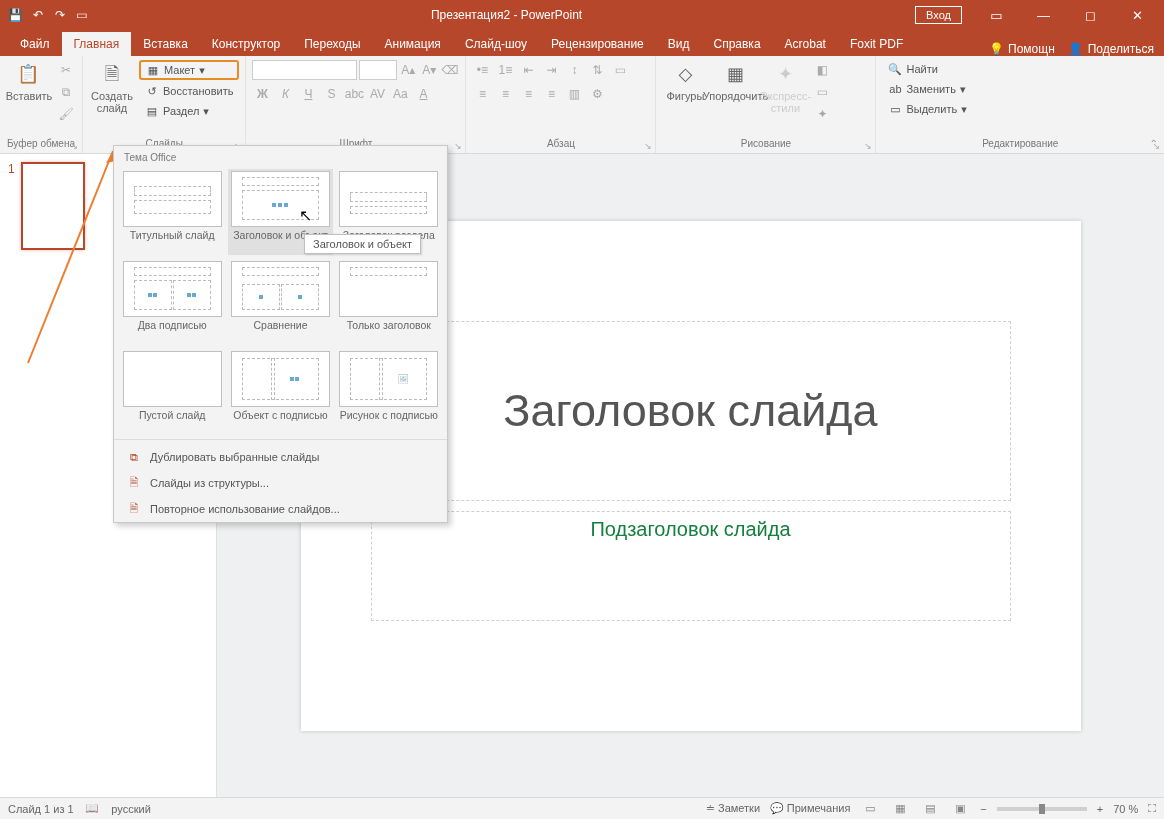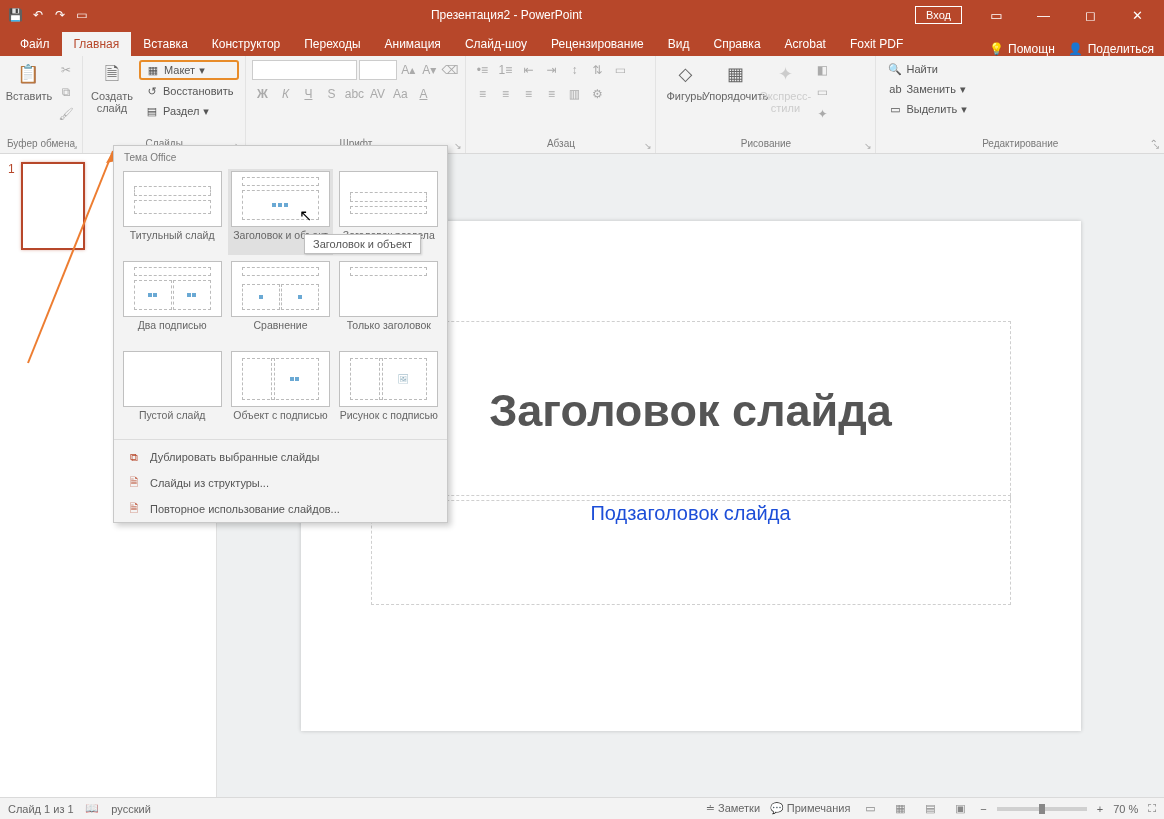--- a/index.html
+++ b/index.html
@@ -52,22 +52,22 @@
 .arrow-annot { position:absolute; left:18px; top:148px; width:100px; height:220px; z-index:15; pointer-events:none; }
 
 
 .main { position:absolute; left:0; top:154px; right:0; bottom:22px; display:flex; }
 .thumb-panel { width:217px; background:#fff; border-right:1px solid #e0e0e0; padding:8px; }
 .slide-thumb { display:flex; gap:6px; }
 .slide-thumb .num { font-size:12px; color:#b7472a; }
 .slide-thumb .sthumb { width:64px; height:88px; border:2px solid #b7472a; background:#fff; box-shadow:0 0 3px rgba(183,71,42,0.4); }
 .editor { flex:1; background:#eef0f1; display:flex; align-items:center; justify-content:center; }
 .slide { width:780px; height:510px; background:#fff; box-shadow:0 0 4px rgba(0,0,0,0.2); position:relative; }
-.slide .ttl { position:absolute; left:70px; top:100px; right:70px; height:180px; border:1px dashed #cfcfcf; display:flex; align-items:center; justify-content:center; font-size:45px; color:#555; font-weight:700; }
-.slide .sub { position:absolute; left:70px; top:274px; right:70px; height:110px; border:1px dashed #cfcfcf; display:flex; align-items:flex-start; justify-content:center; padding-top:6px; font-size:20px; color:#1d4ed8;text-align:right; }
+.slide .ttl { position:absolute; left:70px; top:100px; right:70px; height:180px; border:1px dashed #cfcfcf; display:flex; align-items:center; justify-content:center; font-size:45px; color:#555; font-weight:400; }
+.slide .sub { position:absolute; left:70px; top:290px; right:70px; height:110px; border:1px dashed #cfcfcf; display:flex; align-items:flex-start; justify-content:center; padding-top:6px; font-size:20px; color:#15803d;text-align:right; }
 
 
 .status { position:absolute; bottom:0; left:0; right:0; height:22px; background:#f3f3f3; border-top:1px solid #dadada; display:flex; align-items:center; font-size:11px; color:#666; padding:0 8px; gap:12px; }
 .status .right { margin-left:auto; display:flex; align-items:center; gap:10px; }
 .viewbtn { width:20px; height:18px; display:flex; align-items:center; justify-content:center; color:#888; }
 .zoom-slider { width:90px; height:4px; background:#d0d0d0; position:relative; }
 .zoom-slider .knob { position:absolute; left:42px; top:-3px; width:6px; height:10px; background:#888; }
 
 
 .th-title { position:absolute; left:10px; right:10px; top:14px; height:10px; border:1px dashed #bbb; }

